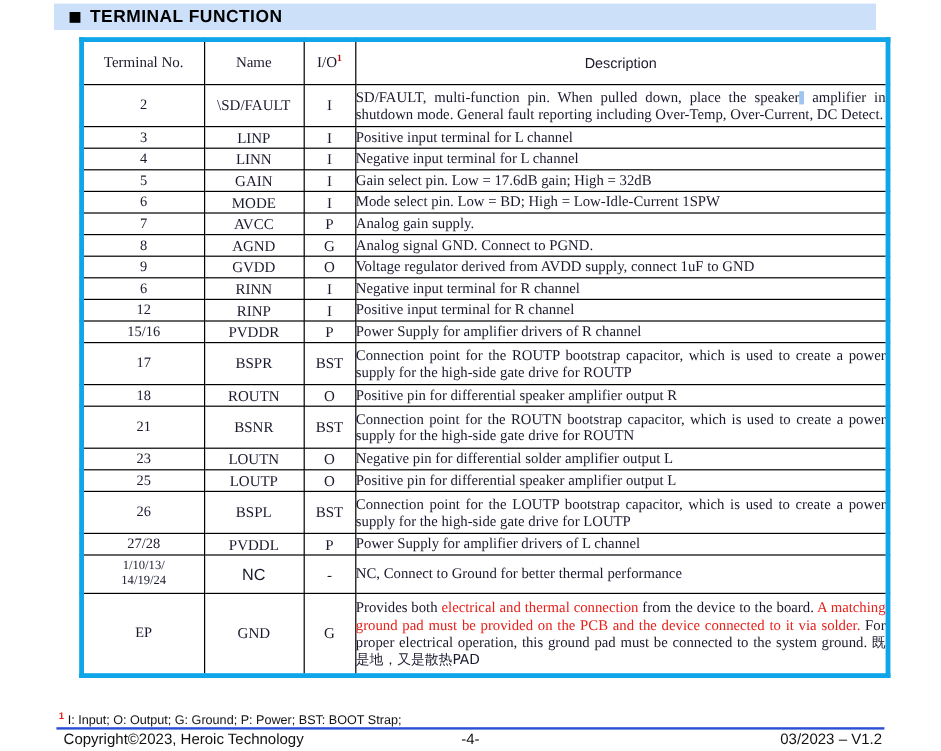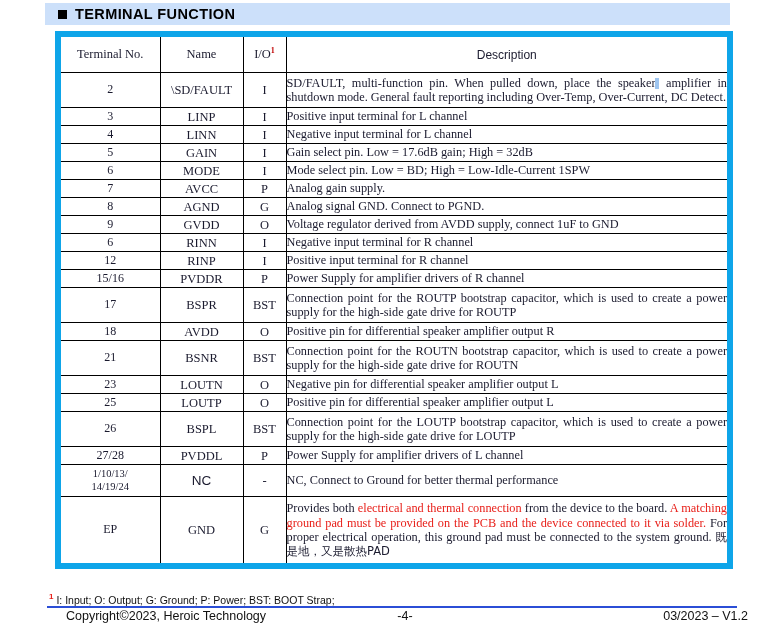--- a/index.html
+++ b/index.html
@@ -54,21 +54,22 @@
   .tbl-wrap {
     position: absolute;
     left: 55px;
     top: 31px;
     width: 672px;
   }
   table.pins {
     border-collapse: collapse;
     width: 672px;
     table-layout: fixed;
-    border: 6px solid #0ea5e9;
+    border: 4px solid #0ea5e9;
+    margin-left: 11px;
   }
   table.pins td, table.pins th {
     border: 1px solid #000;
     padding: 0;
     vertical-align: middle;
     color: #1a1a2e;
   }
   col.c-term { width: 102px; }
   col.c-name { width: 83px;  }
   col.c-io   { width: 43px;  }
@@ -152,21 +153,21 @@
   .footer-rule {
     position: absolute;
     left: 47px;
     top: 606px;
     width: 690px;
     height: 2px;
     background: #2b4ed6;
   }
   .footer {
     position: absolute;
-    left: 60px;
+    left: 47px;
     top: 609px;
     width: 690px;
     height: 17px;
     font-family: "Liberation Sans", sans-serif;
     font-size: 12.5px;
     color: #111;
   }
   .footer .f-left   { position: absolute; left: 6px;  top: 0; }
   .footer .f-center { position: absolute; left: 0; right: 0; top: 0; text-align: center; }
   .footer .f-right  { position: absolute; right: 2px; top: 0; margin-left: 36px; }
@@ -278,39 +279,39 @@
 
         <tr class="r-2line">
           <td class="term">17</td>
           <td class="name">BSPR</td>
           <td class="io">BST</td>
           <td class="desc">Connection point for the ROUTP bootstrap capacitor, which is used to create a power supply for the high-side gate drive for ROUTP</td>
         </tr>
 
         <tr class="r-1line">
           <td class="term">18</td>
-          <td class="name">AVDD</td>
+          <td class="name">ROUTN</td>
           <td class="io">O</td>
           <td class="desc single">Positive pin for differential speaker amplifier output R</td>
         </tr>
 
 
         <tr class="r-2line">
           <td class="term">21</td>
           <td class="name">BSNR</td>
           <td class="io">BST</td>
           <td class="desc">Connection point for the ROUTN bootstrap capacitor, which is used to create a power supply for the high-side gate drive for ROUTN</td>
         </tr>
 
 
         <tr class="r-1line">
           <td class="term">23</td>
           <td class="name">LOUTN</td>
           <td class="io">O</td>
-          <td class="desc single">Negative pin for differential speaker amplifier output L</td>
+          <td class="desc single">Negative pin for differential solder amplifier output L</td>
         </tr>
 
         <tr class="r-1line">
           <td class="term">25</td>
           <td class="name">LOUTP</td>
           <td class="io">O</td>
           <td class="desc single">Positive pin for differential speaker amplifier output L</td>
         </tr>
 
         <tr class="r-2line">

